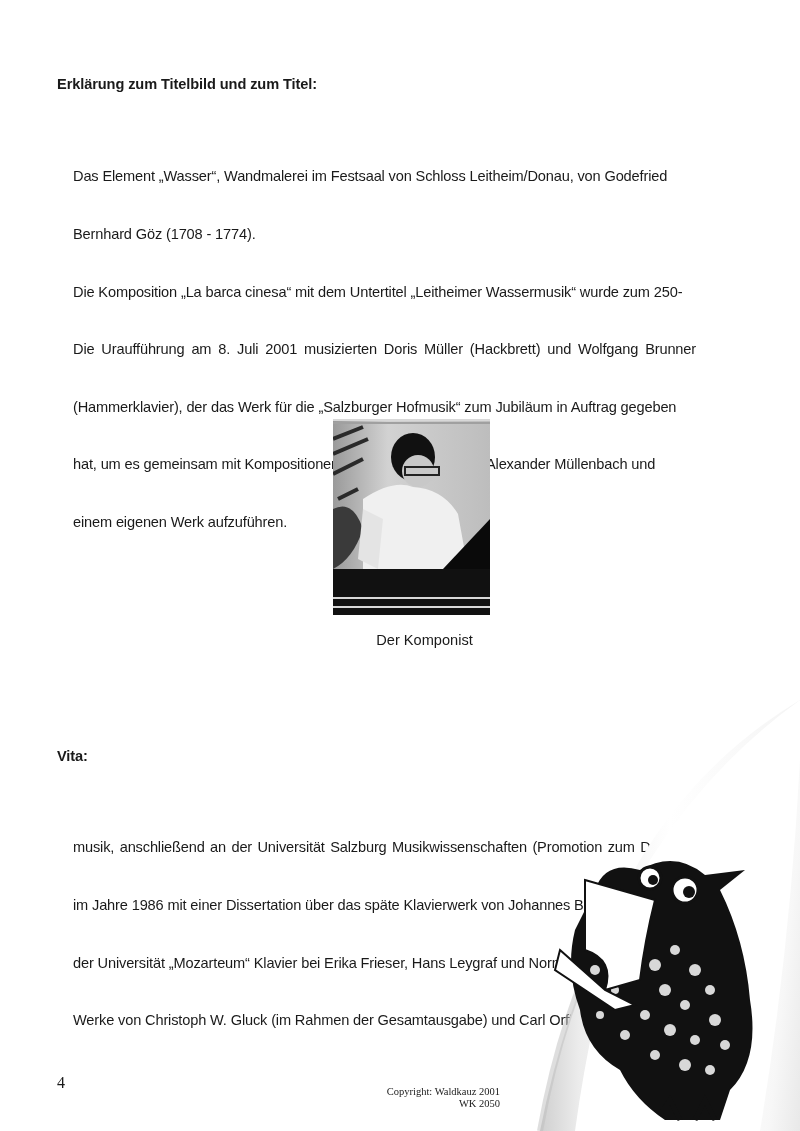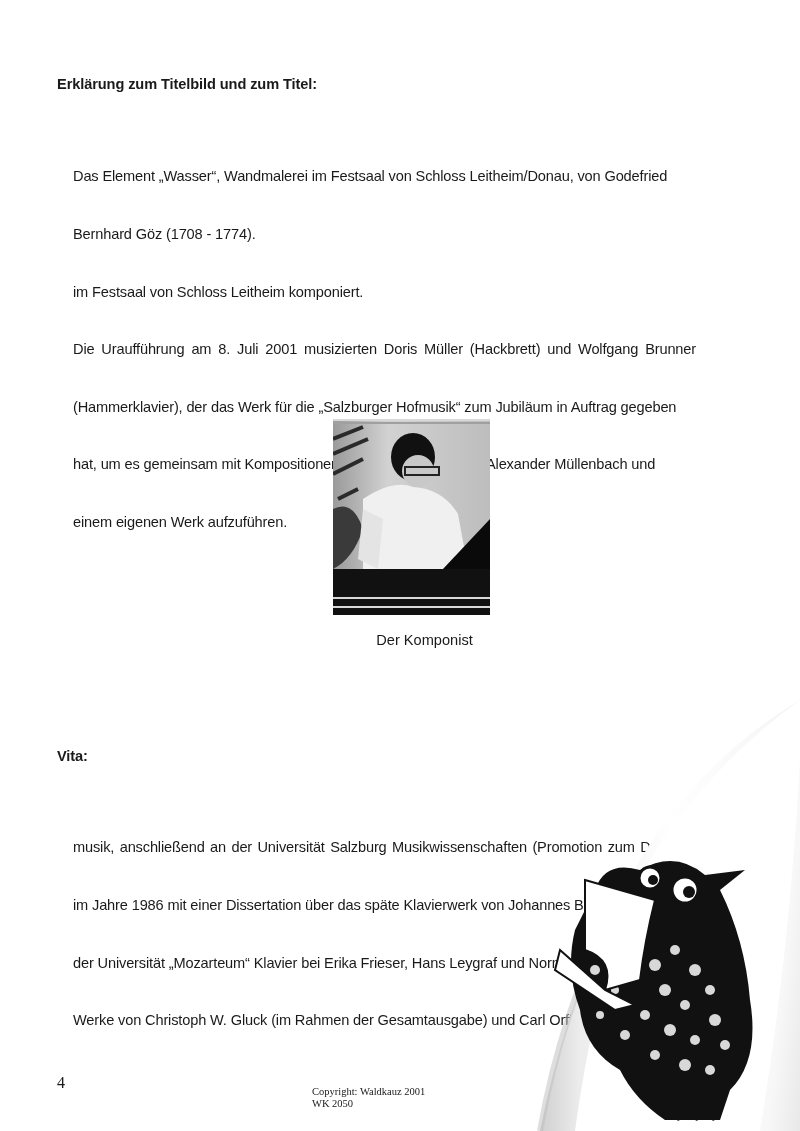--- a/index.html
+++ b/index.html
@@ -21,37 +21,37 @@
     .photo {
       position: absolute; left: 333px; top: 419px; width: 157px; height: 196px;
       background: #000;
       overflow: hidden;
     }
     .caption {
       position: absolute; left: 346px; width: 157px; top: 632px; text-align: center; font-size: 14.6px;
     }
     .pagenum { position: absolute; left: 57px; top: 1074px; font-family: "Liberation Serif", serif; font-size: 16px; }
     .copyright {
-      position: absolute; left: 312px; width: 200px; top: 1086px; text-align: left;
+      position: absolute; left: 300px; width: 200px; top: 1086px; text-align: right;
       font-family: "Liberation Serif", serif; font-size: 10.5px; line-height: 12px;
     }
     .curl { position: absolute; left: 0; top: 0; width: 800px; height: 1131px; pointer-events: none; }
     .owl { position: absolute; left: 545px; top: 830px; width: 245px; height: 300px; }
   </style>
 </head>
 <body>
 
 <div class="page">
 
   <h2 class="heading" style="top:76px">Erklärung zum Titelbild und zum Titel:</h2>
 
   <div class="para" style="top:113px">
     <span class="line">Das Element „Wasser“, Wandmalerei im Festsaal von Schloss Leitheim/Donau, von Godefried</span>
     <span class="line">Bernhard Göz (1708 - 1774).</span>
-    <span class="line">im Festsaal von Schloss Leitheim komponiert.</span>
+    <span class="line">Die Komposition „La barca cinesa“ mit dem Untertitel „Leitheimer Wassermusik“ wurde zum 250-</span>
     <span class="line just" style="word-spacing:3px">Die Uraufführung am 8. Juli 2001 musizierten Doris Müller (Hackbrett) und Wolfgang Brunner</span>
     <span class="line">(Hammerklavier), der das Werk für die „Salzburger Hofmusik“ zum Jubiläum in Auftrag gegeben</span>
     <span class="line">hat, um es gemeinsam mit Kompositionen von Hermann Regner, Alexander Müllenbach und</span>
     <span class="line">einem eigenen Werk aufzuführen.</span>
   </div>
 
   <div class="photo">
     <svg width="157" height="196" viewBox="0 0 157 196">
       <defs>
         <linearGradient id="wall" x1="0" x2="1">

